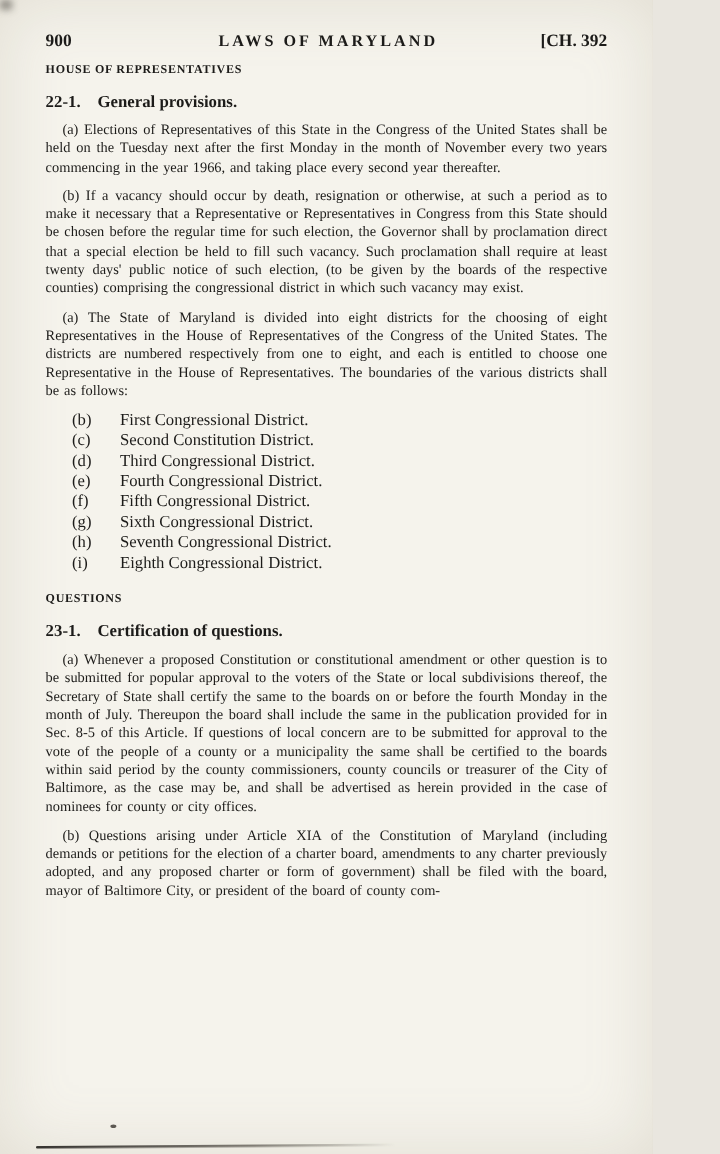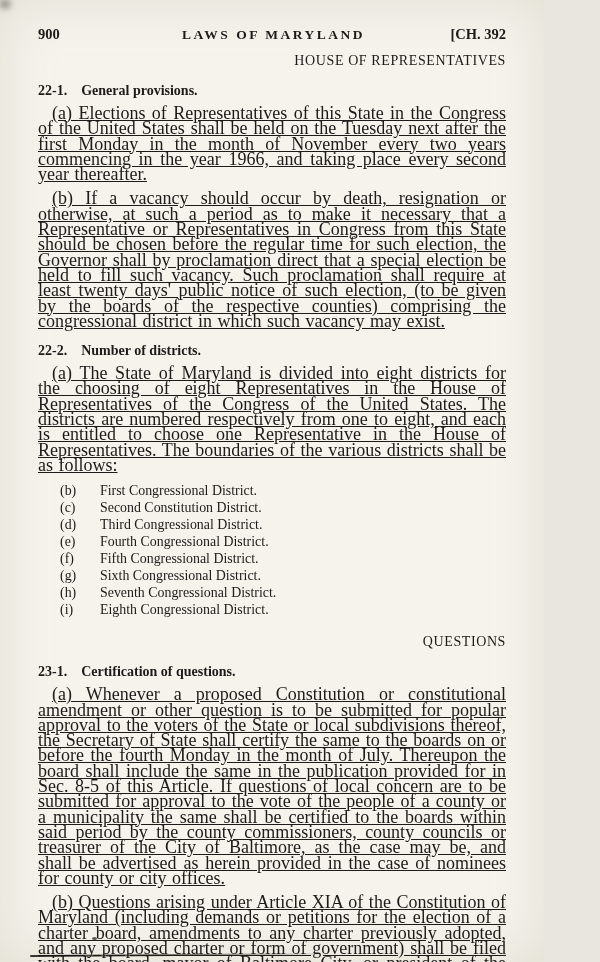--- a/index.html
+++ b/index.html
@@ -27,43 +27,42 @@
     font-size: 14.5px;
     font-weight: bold;
     margin-bottom: 10px;
   }
   .running-title {
     letter-spacing: 2.5px;
     font-size: 13.5px;
     padding-left: 37px;
   }
   .center-heading {
-    text-align: right;
-    font-weight: normal;
-    font-size: 14px;
+    text-align: left;
+    font-weight: bold;
+    font-size: 10px;
     letter-spacing: 0.6px;
     margin: 10px 0 10px 0;
   }
   .sec-heading {
     font-weight: bold;
     font-size: 14px;
     margin: 14px 0 7px 0;
   }
   .sec-heading .sec-number {
     margin-right: 14px;
     margin-top: 14px;
   }
   .para {
-    font-size: 18px;
+    font-size: 12px;
     line-height: 15.3px;
     text-align: justify;
     text-indent: 14px;
     margin: 0 0 9px 0;
     word-spacing: 1px;
-    text-decoration: underline;
   }
   .district-list {
     list-style: none;
     margin: 4px 0 10px 0;
     padding: 0 0 0 22px;
     font-size: 13.9px;
     line-height: 17px;
   }
   .district-list li {
     display: flex;
@@ -120,23 +119,20 @@
 
   <div class="center-heading">HOUSE OF REPRESENTATIVES</div>
 
   <div class="sec-heading">
     <span class="sec-number">22-1.</span><span class="sec-title">General provisions.</span>
   </div>
 
   <p class="para">(a)  Elections of Representatives of this State in the Congress of the United States shall be held on the Tuesday next after the first Monday in the month of November every two years commencing in the year 1966, and taking place every second year thereafter.</p>
   <p class="para">(b)  If a vacancy should occur by death, resignation or otherwise, at such a period as to make it necessary that a Representative or Representatives in Congress from this State should be chosen before the regular time for such election, the Governor shall by proclamation direct that a special election be held to fill such vacancy. Such proclamation shall require at least twenty days' public notice of such election, (to be given by the boards of the respective counties) comprising the congressional district in which such vacancy may exist.</p>
 
-  <div class="sec-heading">
-    <span class="sec-number">22-2.</span><span class="sec-title">Number of districts.</span>
-  </div>
 
   <p class="para">(a)  The State of Maryland is divided into eight districts for the choosing of eight Representatives in the House of Representatives of the Congress of the United States.  The districts are numbered respectively from one to eight, and each is entitled to choose one Representative in the House of Representatives.  The boundaries of the various districts shall be as follows:</p>
 
   <ul class="district-list">
     <li>
       <span class="district-label">(b)</span>
       <span>First Congressional District.</span>
     </li>
     <li>
       <span class="district-label">(c)</span>

